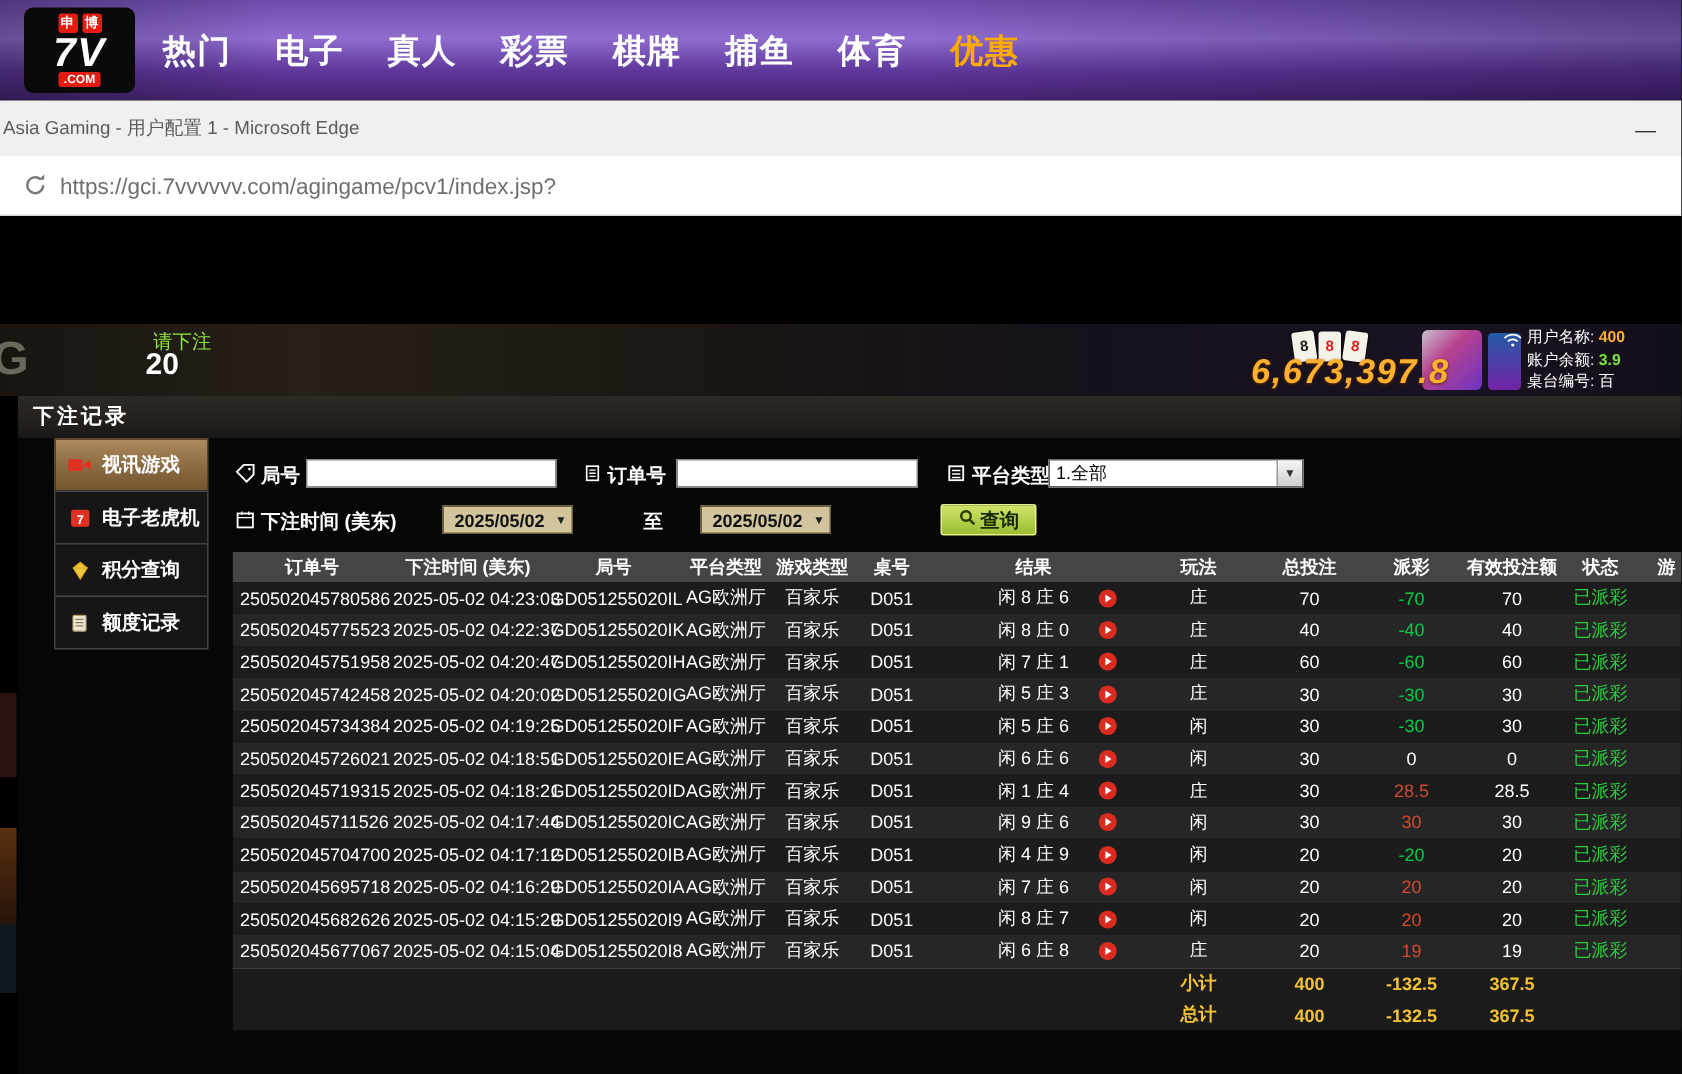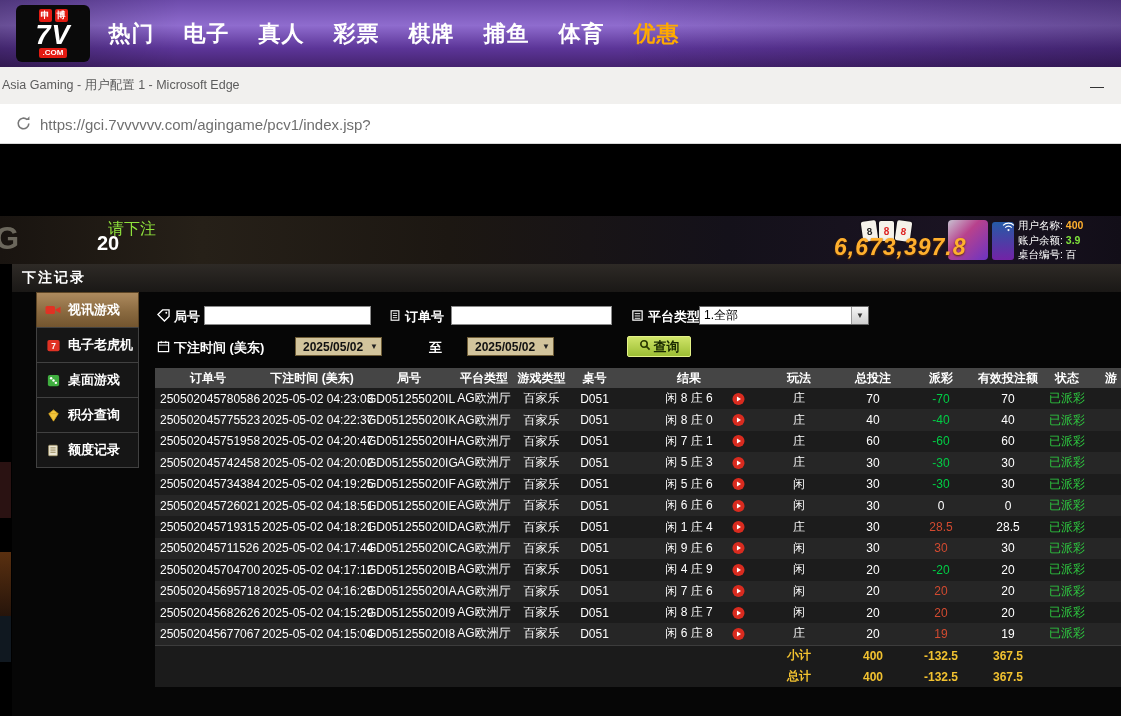--- a/index.html
+++ b/index.html
@@ -27,21 +27,21 @@
   .window-title{position:absolute;left:2px;top:0;height:37px;display:flex;align-items:center;font-size:12.5px;color:#5c5c5c;white-space:nowrap;}
   .min-btn{position:absolute;right:8px;top:0;height:37px;width:32px;display:flex;align-items:center;justify-content:center;color:#333;font-size:14px;cursor:pointer;}
   .urlbar{position:absolute;left:0;top:104px;width:1121px;height:40px;background:#fff;border-bottom:1px solid #d8d8d8;}
   .reload{position:absolute;left:15px;top:11px;cursor:pointer;display:flex;}
   .url-text{position:absolute;left:40px;top:0;height:40px;display:flex;align-items:center;font-size:15px;color:#6f6f6f;white-space:nowrap;}
 
   
   .gamestrip{position:absolute;left:0;top:216px;width:1121px;height:48px;overflow:hidden;
     background:linear-gradient(90deg,#191410 0%,#262018 18%,#1c1712 40%,#14111a 65%,#1a1322 85%,#120e18 100%);}
   .gs-g{position:absolute;left:-5px;top:5px;font-size:31px;font-weight:bold;color:#6b675c;}
-  .gs-bet-prompt{position:absolute;left:108px;top:3px;font-size:16px;color:#8fe23c;}
+  .gs-bet-prompt{position:absolute;left:102px;top:3px;font-size:13px;color:#8fe23c;}
   .gs-bet-amount{position:absolute;left:97px;top:16px;font-size:20px;font-weight:bold;color:#fff;}
   .gs-cards{position:absolute;left:862px;top:5px;display:flex;gap:2px;}
   .gs-card{width:15px;height:20px;background:#f5f2ea;border-radius:2px;font-size:10px;font-weight:bold;
     display:flex;align-items:center;justify-content:center;box-shadow:0 0 2px #000;}
   .gs-card:nth-child(1){transform:rotate(-8deg);color:#222;}
   .gs-card:nth-child(2){color:#d22;}
   .gs-card:nth-child(3){transform:rotate(8deg);color:#d22;}
   .gs-jackpot{position:absolute;left:834px;top:18px;font-size:23px;font-weight:bold;font-style:italic;color:#ffb02e;
     text-shadow:0 1px 2px #5a2a00;letter-spacing:1px;white-space:nowrap;}
   .gs-slot{position:absolute;left:948px;top:4px;width:40px;height:40px;border-radius:4px;
@@ -216,31 +216,20 @@
             <svg width="15" height="15" viewBox="0 0 16 16">
               <rect x="1.5" y="2" width="13" height="12" rx="2" fill="#e03224"></rect>
               <text x="8" y="12" font-size="9" fill="#fff" text-anchor="middle" font-weight="bold">7</text>
             </svg>
           </span>
           <span>电子老虎机</span>
         </div>
         <div class="side-item">
           <span class="side-icon">
             <svg width="15" height="15" viewBox="0 0 16 16">
-              <rect x="2" y="2" width="12" height="12" rx="2" fill="#3fae3f"></rect>
-              <circle cx="5.5" cy="5.5" r="1.3" fill="#fff"></circle>
-              <circle cx="8" cy="8" r="1.3" fill="#fff"></circle>
-              <circle cx="10.5" cy="10.5" r="1.3" fill="#fff"></circle>
-            </svg>
-          </span>
-          <span>桌面游戏</span>
-        </div>
-        <div class="side-item">
-          <span class="side-icon">
-            <svg width="15" height="15" viewBox="0 0 16 16">
               <polygon points="3,6 8,2 13,6 8,14" fill="#f2c63c" stroke="#d9a520" stroke-width="0.8"></polygon>
               <line x1="3" y1="6" x2="13" y2="6" stroke="#d9a520" stroke-width="0.8"></line>
             </svg>
           </span>
           <span>积分查询</span>
         </div>
         <div class="side-item">
           <span class="side-icon">
             <svg width="14" height="15" viewBox="0 0 16 16">
               <rect x="3" y="2" width="10" height="12" rx="1" fill="#ece6d4" stroke="#a89a6a" stroke-width="0.8"></rect>

